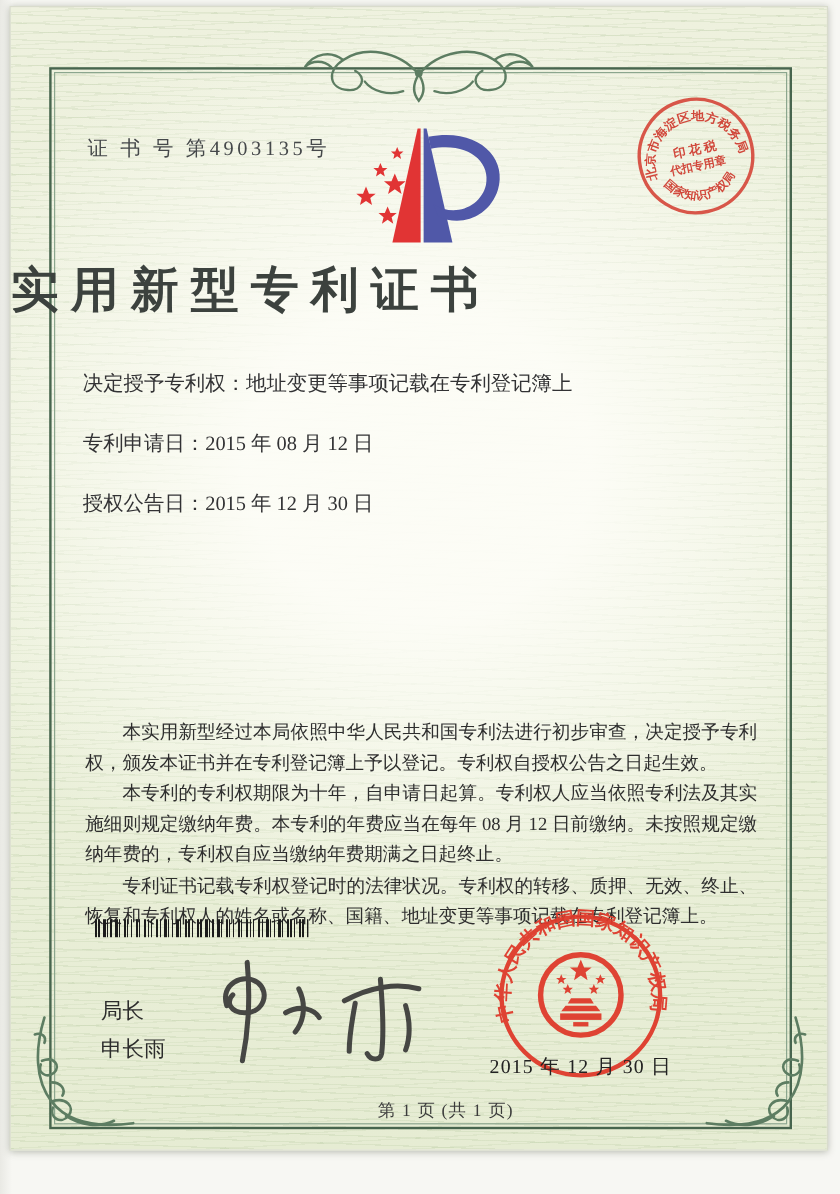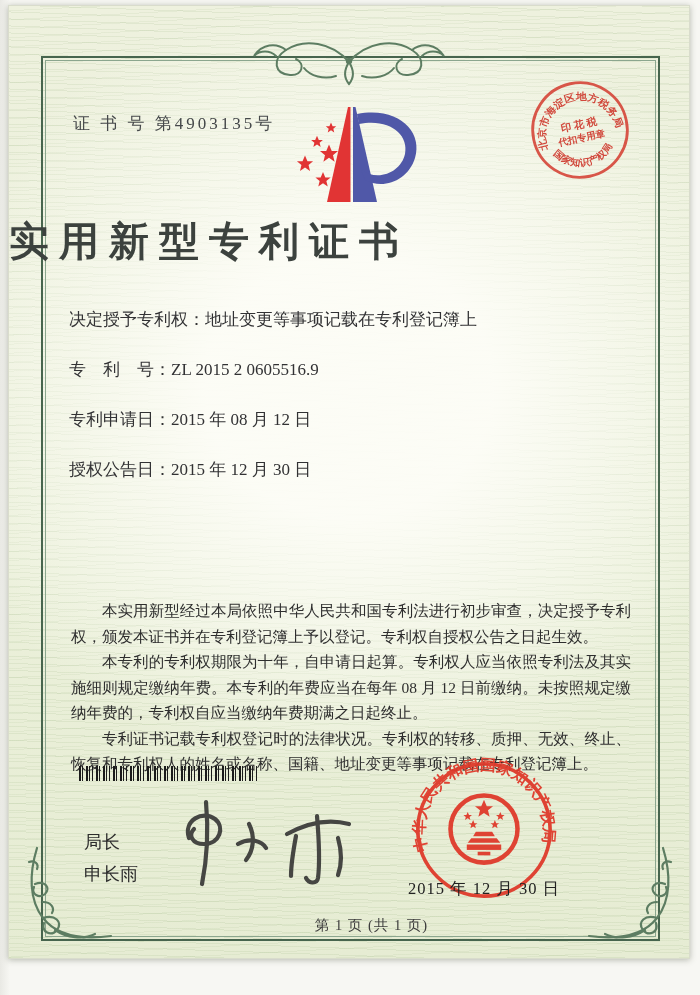--- a/index.html
+++ b/index.html
@@ -118,21 +118,20 @@
         <textPath href="#taxBot">国家知识产权局</textPath>
       </text>
     </svg>
 
     
     <div class="abs title">实用新型专利证书</div>
 
     
     <div class="abs fields">
       <div class="field"><span class="flabel">决定授予专利权：</span><span>地址变更等事项记载在专利登记簿上</span></div>
-      <div class="field"><span class="flabel">专　利　号：</span><span>ZL 2015 2 0605516.9</span></div>
       <div class="field"><span class="flabel">专利申请日：</span><span>2015 年 08 月 12 日</span></div>
       <div class="field"><span class="flabel">授权公告日：</span><span>2015 年 12 月 30 日</span></div>
     </div>
 
     
     <div class="abs body-text">
       <p>本实用新型经过本局依照中华人民共和国专利法进行初步审查，决定授予专利权，颁发本证书并在专利登记簿上予以登记。专利权自授权公告之日起生效。</p>
       <p>本专利的专利权期限为十年，自申请日起算。专利权人应当依照专利法及其实施细则规定缴纳年费。本专利的年费应当在每年 08 月 12 日前缴纳。未按照规定缴纳年费的，专利权自应当缴纳年费期满之日起终止。</p>
       <p>专利证书记载专利权登记时的法律状况。专利权的转移、质押、无效、终止、恢复和专利权人的姓名或名称、国籍、地址变更等事项记载在专利登记簿上。</p>
     </div>

